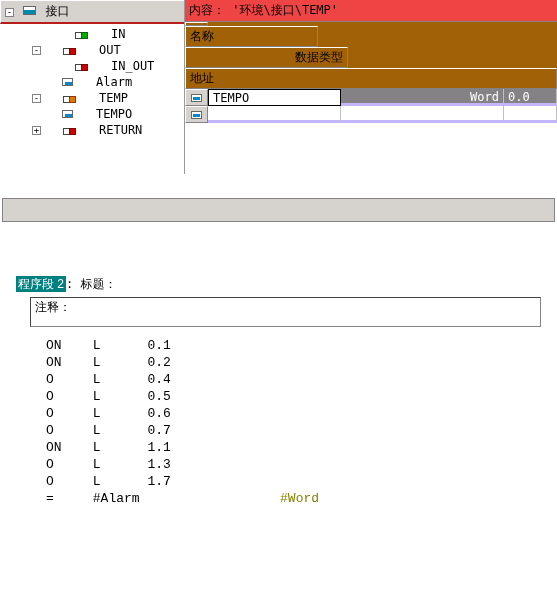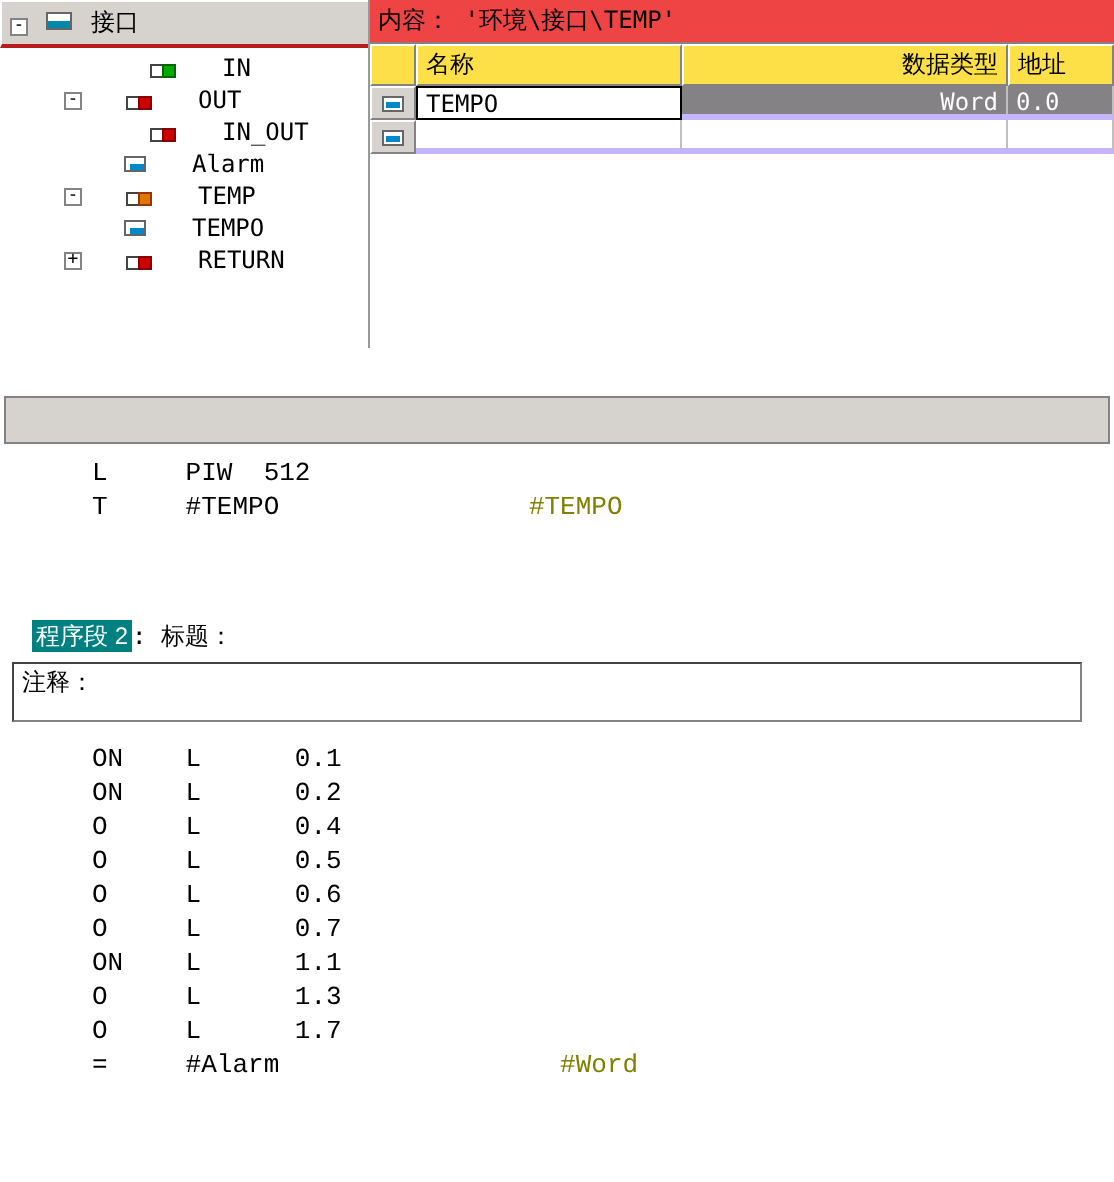--- a/index.html
+++ b/index.html
@@ -17,41 +17,41 @@
   .icon-param { width: 13px; height: 9px; }
   .icon-param::before { content:""; position:absolute; left:0; top:2px; width:5px; height:5px; background:#fff; border:1px solid #444; }
   .icon-param::after { content:""; position:absolute; right:0; top:2px; width:5px; height:5px; background:#c00; border:1px solid #800; }
   .icon-param.in::after { background:#0a0; border-color:#060; }
   .icon-param.temp::after { background:#d70; border-color:#930; }
   .icon-var { width: 11px; height: 8px; border: 1px solid #666; background: #fff; }
   .icon-var::after { content:""; position:absolute; left:2px; top:3px; width:7px; height:3px; background:#08c; }
   .tree-label { padding-left: 1px; }
   .content-panel { flex: 1; background: #fff; }
   .content-header { background: #ef4444; border-bottom: 1px solid #848284; padding: 2px 4px; }
-  .grid-head { display: flex; background: #fde047; }
+  .grid-head { display: flex; background: #a16207; flex-direction: column; }
   .grid-head-cell { border: 1px solid; border-color: #fff #848284 #848284 #fff; padding: 1px 4px; font-weight: normal; }
   .col-icon { width: 23px; }
   .col-name { width: 133px; }
   .col-type { width: 163px; text-align: right; }
   .col-addr { flex: 1; }
   .grid-row { display: flex; height: 17px; }
   .grid-row.sel .cell { background: #848284; color: #fff; }
   .grid-row.sel .cell.col-name { background: #fff; color: #000; border: 1px solid #000; }
   .cell { border-right: 1px solid #c0c0c0; border-bottom: 3px solid #c4b5fd; padding: 1px 4px; overflow: hidden; }
   .cell.col-icon { background: #d6d3ce !important; border: 1px solid; border-color: #fff #848284 #848284 #fff; display:flex; align-items:center; justify-content:center; }
   .mini-icon { width:11px; height:8px; border:1px solid #666; background:#fff; position:relative; }
   .mini-icon::after { content:""; position:absolute; left:1px; top:2px; width:7px; height:3px; background:#08c; }
   .segments { padding: 0 2px; }
   .seg-gap { height: 24px; }
   .gray-bar { height: 24px; border: 1px solid #848284; background: #d6d3ce; margin-bottom: 6px; }
   .code-block { font-family: "Courier New", monospace; font-size: 13px; white-space: pre; padding-left: 44px; line-height: 17px; }
   .olive { color: #808000; }
   .seg-title-line { padding: 2px 14px; }
   .seg-num { background: #008080; color: #fff; padding: 1px 2px; font-family: Liberation Sans, sans-serif; }
-  .comment-box { border: 1px solid #848284; border-top-color: #444; border-left-color: #444; background: #fff; margin: 2px 14px 10px 4px; padding: 1px 4px; height: 30px; font-family: Liberation Serif, serif; }
+  .comment-box { border: 1px solid #848284; border-top-color: #444; border-left-color: #444; background: #fff; margin: 2px 14px 10px 28px; padding: 1px 4px; height: 30px; font-family: Liberation Serif, serif; }
 </style>
 </head>
 <body>
 
 <div class="top-panel">
   <div class="tree-panel">
     <div class="tree-header">
       <span style="display:inline-block;width:9px;height:9px;border:1px solid #848284;background:#fff;font-size:9px;line-height:7px;text-align:center;font-family:monospace;margin-right:2px;">-</span>
       <span class="node-icon icon-folder"></span>
       <span>接口</span>
@@ -107,23 +107,20 @@
       <div class="cell col-name"></div>
       <div class="cell col-type"></div>
       <div class="cell col-addr"></div>
     </div>
   </div>
 </div>
 
 <div class="segments">
   <div class="seg-gap"></div>
   <div class="gray-bar"></div>
-  <div class="code-block" id="seg1code">L     PIW  512              
-T     #TEMPO                <span class="olive">#TEMPO</span>
-</div>
 
   <div style="height:46px"></div>
 
   <div class="seg-title-line">
     <span class="seg-num">程序段 2</span><span>: 标题：</span>
   </div>
   <div class="comment-box">
     <span>注释：</span>
   </div>
   <div class="code-block" id="seg2code">ON    L      0.1

